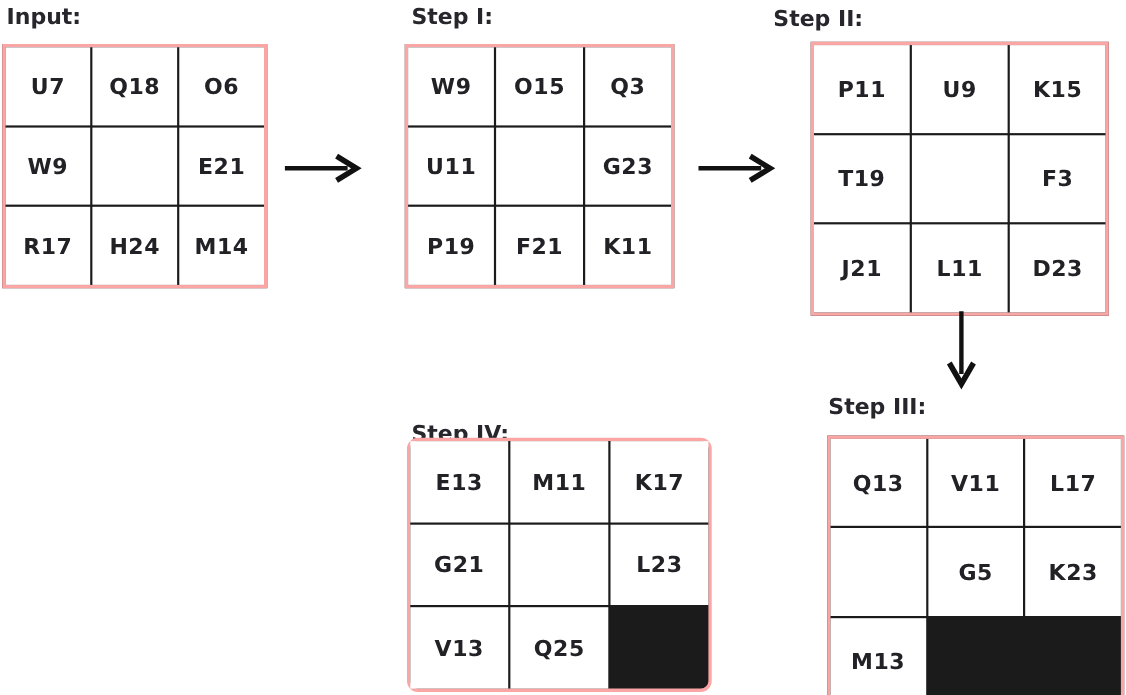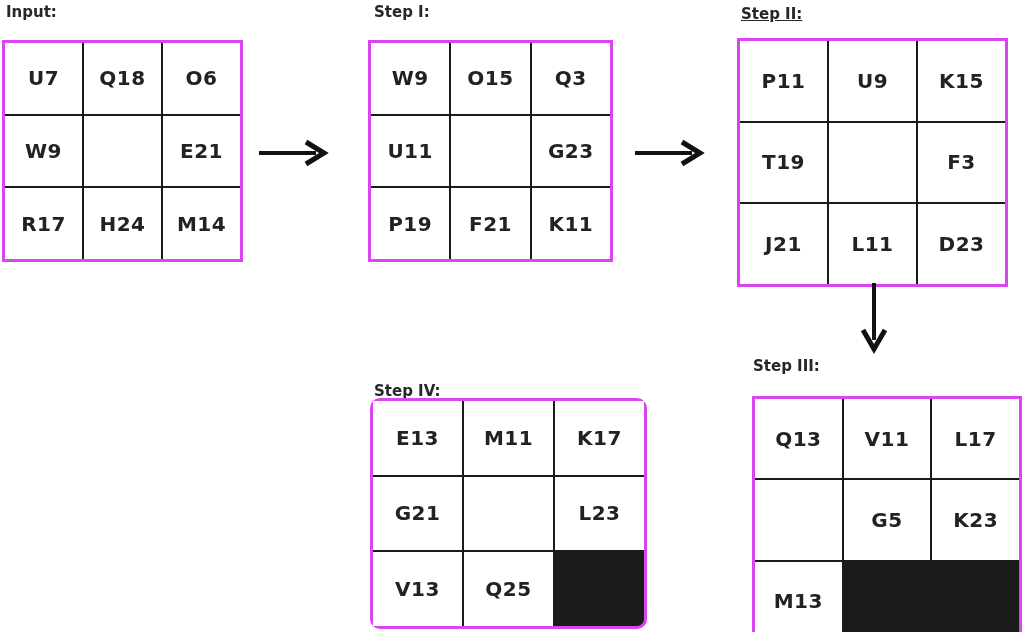--- a/index.html
+++ b/index.html
@@ -6,32 +6,32 @@
   .canvas {
     position: relative;
     width: 1024px;
     height: 632px;
     background: #ffffff;
     font-family: "DejaVu Sans", "Liberation Sans", sans-serif;
     overflow: hidden;
   }
   .grid-title {
     position: absolute;
-    font-size: 15px;
+    font-size: 20px;
     font-weight: bold;
     color: #26262c;
     white-space: nowrap;
   }
   .grid {
     position: absolute;
     display: grid;
     grid-template-columns: repeat(3, 1fr);
     grid-template-rows: repeat(3, 1fr);
     background: #1b1b1b;          
-    border: 3px solid #d946ef;    
+    border: 3px solid #fca5a5;    
     gap: 2px;
     box-sizing: border-box;
   }
   .cell {
     background: #ffffff;
     display: flex;
     align-items: center;
     justify-content: center;
     font-size: 20px;
     font-weight: bold;
@@ -83,21 +83,21 @@
     <div class="cell">K11</div>
   </div>
 
   <div class="arrow" style="left:632px; top:136px;">
     <svg width="76" height="34" viewBox="0 0 76 34">
       <line x1="3" y1="17" x2="60" y2="17" stroke-width="4"></line>
       <polyline points="50,6 68,17 50,28" stroke-width="5"></polyline>
     </svg>
   </div>
 
-  <div class="grid-title" style="left:741px; top:5px;text-decoration:underline;">Step II:</div>
+  <div class="grid-title" style="left:703px; top:5px;">Step II:</div>
   <div class="grid" style="left:737px; top:38px; width:271px; height:249px;">
     <div class="cell">P11</div>
     <div class="cell">U9</div>
     <div class="cell">K15</div>
     <div class="cell">T19</div>
     <div class="cell"></div>
     <div class="cell">F3</div>
     <div class="cell">J21</div>
     <div class="cell">L11</div>
     <div class="cell">D23</div>

